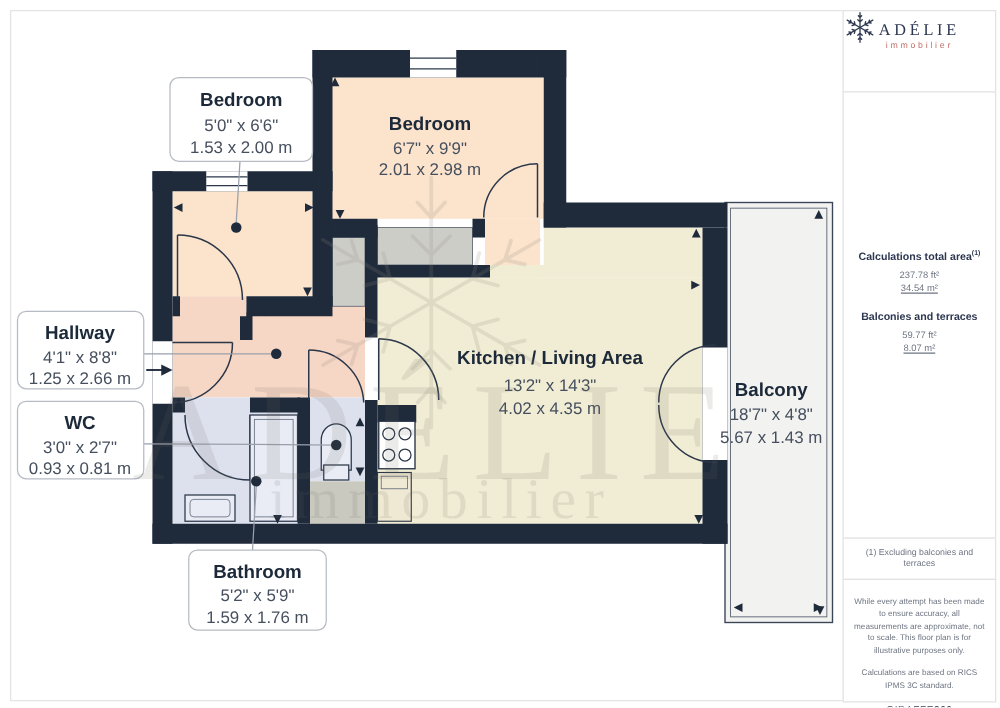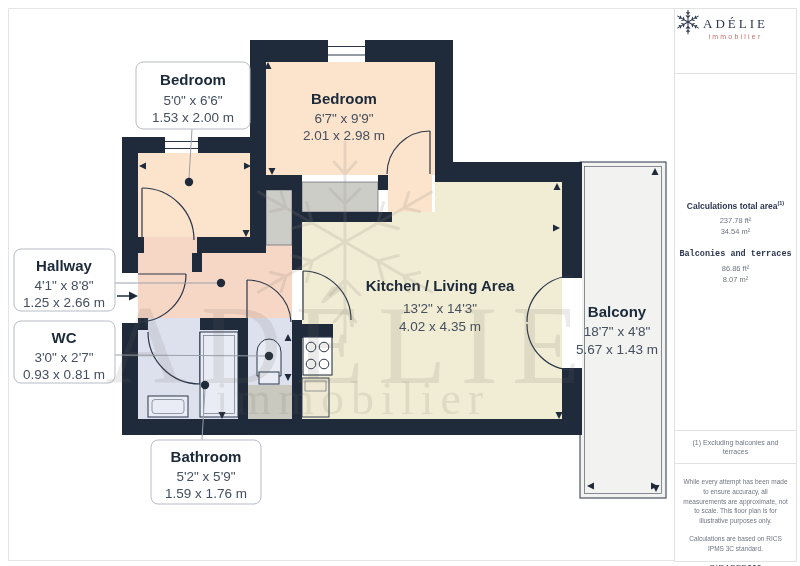--- a/index.html
+++ b/index.html
@@ -37,22 +37,22 @@
   .sb-area{top:73px;height:358px;padding-top:126px;}
   .sb-note{top:430px;height:34px;display:flex;align-items:center;justify-content:center;
            font-size:7px;line-height:1.3;padding:0 6px;}
   .sb-disc{top:463px;height:99px;padding:13px 7px 0 7px;font-size:6.5px;line-height:1.5;}
   .logo-title{font-family:"Liberation Serif",serif;font-size:13px;letter-spacing:3px;
               color:#2d3750;margin-top:2px;}
   .logo-sub{font-size:7px;letter-spacing:2.2px;color:#bf7169;margin-top:1px;}
   .sb-h{font-size:8.5px;font-weight:bold;color:#2d3750;}
   .sb-h sup{font-size:5.5px;}
   .sb-v{font-size:7.5px;margin-top:5px;}
-  .sb-v2{font-size:7.5px;margin-top:2px;}
-  .sb-gap{margin-top:13px;font-family:Liberation Mono, monospace;}
+  .sb-v2{font-size:7.5px;margin-top:2px;text-decoration:underline;}
+  .sb-gap{margin-top:13px;}
   .sb-std{margin-top:8px;}
   .sb-brand{margin-top:9px;font-size:8px;color:#3a4150;letter-spacing:.5px;}
   .sb-brand b{font-weight:bold;}
 </style>
 </head>
 <body>
 
 <div class="page">
   <div class="frame"></div>
 
@@ -272,21 +272,21 @@
     </svg>
     <div class="logo-title">ADÉLIE</div>
     <div class="logo-sub">immobilier</div>
   </div>
 
   <div class="sb-box sb-area">
     <div class="sb-h"><span>Calculations total area</span><sup>(1)</sup></div>
     <div class="sb-v">237.78 ft²</div>
     <div class="sb-v2">34.54 m²</div>
     <div class="sb-h sb-gap">Balconies and terraces</div>
-    <div class="sb-v">86.86 ft²</div>
+    <div class="sb-v">59.77 ft²</div>
     <div class="sb-v2">8.07 m²</div>
   </div>
 
   <div class="sb-box sb-note">
     <span>(1) Excluding balconies and terraces</span>
   </div>
 
   <div class="sb-box sb-disc">
     <div>While every attempt has been made to ensure accuracy, all measurements are approximate, not to scale. This floor plan is for illustrative purposes only.</div>
     <div class="sb-std">Calculations are based on RICS IPMS 3C standard.</div>

